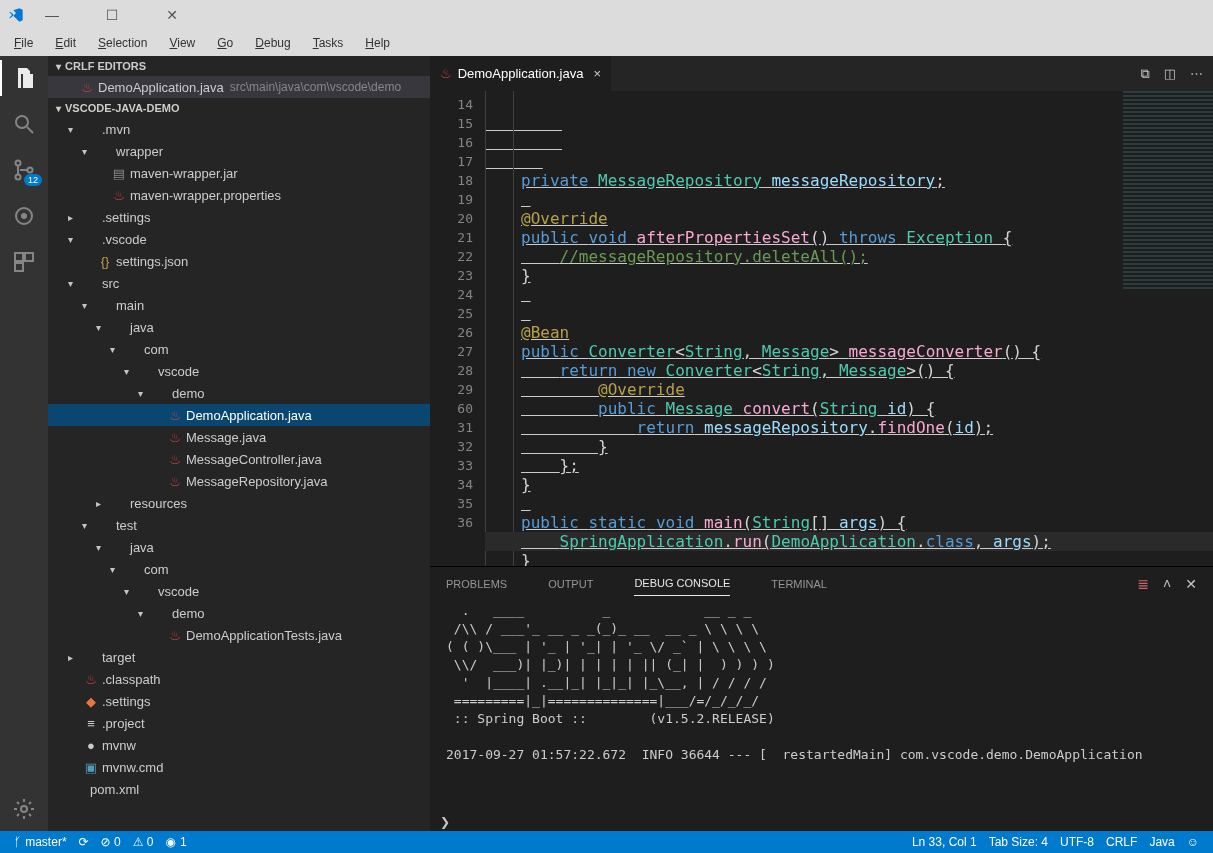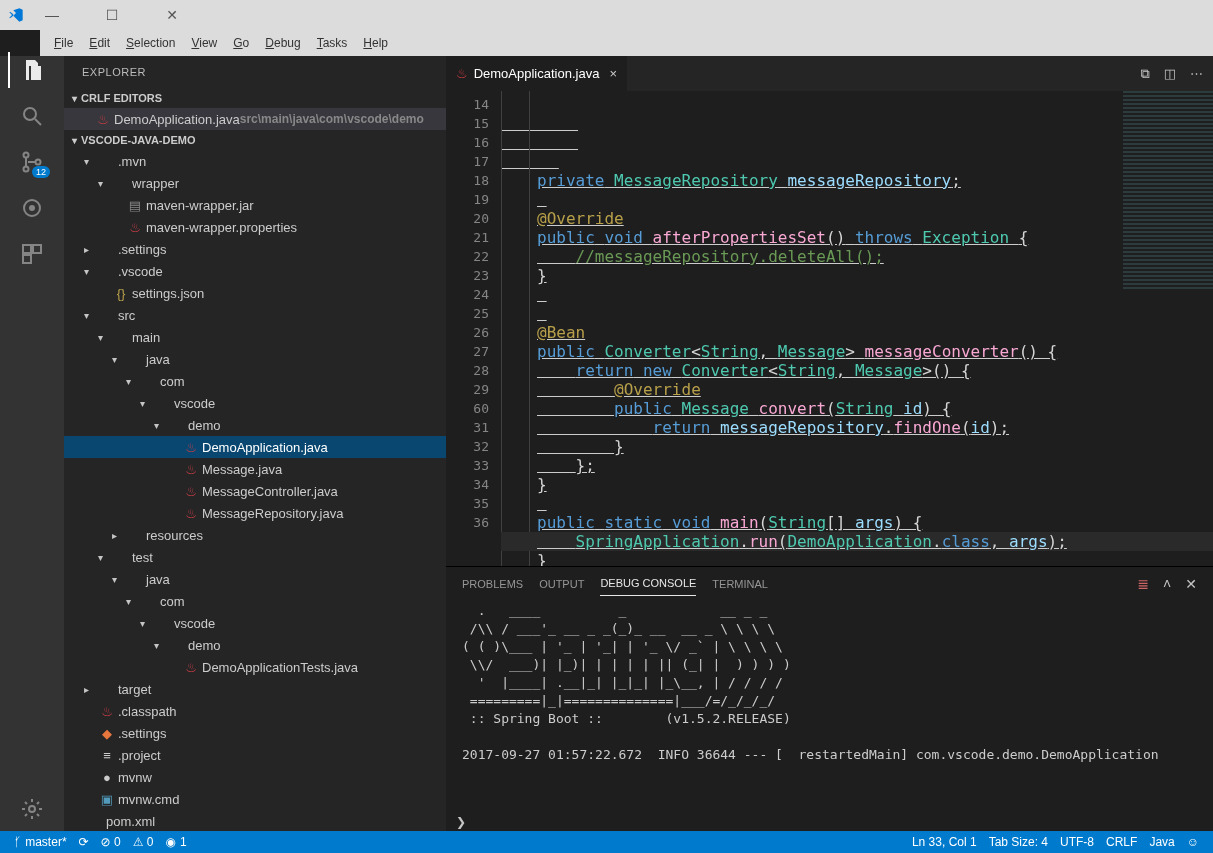--- a/index.html
+++ b/index.html
@@ -17,31 +17,31 @@
   display: flex; align-items: center; padding: 0 8px;
   font-size: 12px;
 }
 .titlebar .vs-logo { width: 16px; height: 16px; margin-right: 8px; }
 .titlebar .title { flex: 1; }
 .titlebar .win-controls { display: flex; gap: 20px; font-size: 14px; color: #555; }
 .win-btn { width: 40px; text-align: center; cursor: pointer; }
 .menubar {
   height: 26px; background: #dcdcdc; color: #333;
   display: flex; align-items: center; padding: 0 6px;
-  font-size: 12px; gap: 0; margin-left: 40px;
+  font-size: 12px; gap: 6px;
 }
 .menubar .menu-item { padding: 4px 8px; cursor: pointer; }
 .menu-u { text-decoration: underline; }
 .main {
   flex: 1; display: flex; min-height: 0;
 }
 .activitybar {
-  width: 64px; background: #333333;
+  width: 48px; background: #333333;
   display: flex; flex-direction: column; align-items: center;
-  gap: 18px;
+  padding-top: 8px; gap: 18px;
 }
 .activity-icon {
   width: 28px; height: 28px; display:flex; align-items:center; justify-content:center;
   color: #858585; cursor: pointer; font-size: 22px;
   position: relative;
 }
 .activity-icon.active { color: #ffffff; }
 .activity-icon.active::before {
   content:""; position:absolute; left:-10px; top:-4px; bottom:-4px; width:2px; background:#fff;
 }
@@ -68,21 +68,21 @@
 .tree { flex: 1; overflow: auto; }
 .tree-row {
   display:flex; align-items:center; height:22px; padding-left: 8px;
   cursor: pointer; color:#cccccc; white-space: nowrap;
 }
 .tree-row.selected { background:#094771; color:#ffffff; }
 .tree-row.active-file { background:#37373d; }
 .tree-row .chev { width:14px; font-size:10px; color:#c5c5c5; }
 .tree-row .ico { width:18px; text-align:center; margin-right:2px; }
 .tree-row .lbl { }
-.tree-row .hint { color:#888888; font-size:12px;font-weight:bold; }
+.tree-row .hint { color:#888888; margin-left: 6px; font-size:12px; }
 .ico-java { color:#cc3e44; }
 .ico-folder { color:#c09553; }
 .ico-json { color:#b8a04a; }
 .ico-jar { color:#888; }
 .ico-xml { color:#e8773e; }
 .ico-git { color:#e8773e; }
 .ico-cmd { color:#519aba; }
 .editor-area {
   flex: 1; display:flex; flex-direction:column; background:#1e1e1e; min-width:0;
 }
@@ -117,21 +117,21 @@
 .id { color:#9cdcfe; } .pl { color:#d4d4d4; }
 .minimap {
   position:absolute; right:0; top:0; width:90px; height:200px;
   background: repeating-linear-gradient(#3a5a5a 0 2px, transparent 2px 4px);
   opacity: 0.5;
 }
 .panel {
   height: 265px; border-top:1px solid #000; display:flex; flex-direction:column;
 }
 .panel-tabs {
-  display:flex; align-items:center; padding: 4px 16px 0; gap: 16px;
+  display:flex; align-items:center; padding: 4px 16px 0; gap: 41px;
   color:#969696; font-size:11px;
 }
 .panel-tab { padding: 6px 0; cursor:pointer; }
 .panel-tab.active { color:#e7e7e7; border-bottom:1px solid #e7e7e7; }
 .panel-actions { margin-left:auto; display:flex; gap:14px; font-size:14px; color:#c5c5c5;}
 .panel-actions span { cursor:pointer; }
 .panel-body {
   flex:1; overflow:auto; padding: 6px 16px;
   font-family: Consolas, monospace; font-size:13px; line-height:18px;
   color:#cccccc; white-space:pre;
@@ -209,21 +209,20 @@
     </div>
     <div class="activity-icon activity-bottom">
       <svg width="24" height="24" viewBox="0 0 24 24">
           <circle cx="12" cy="12" r="3" fill="none" stroke="currentColor" stroke-width="2"></circle>
           <path d="M12 2v3M12 19v3M2 12h3M19 12h3M5 5l2 2M17 17l2 2M5 19l2-2M17 7l2-2" stroke="currentColor" stroke-width="2"></path>
         </svg>
     </div>
   </div>
 
   <div class="sidebar">
-    <div class="sidebar-title">EXPLORER</div>
     <div class="section-hdr">
       <span class="chev">▾</span>
         <span>CRLF EDITORS</span>
     </div>
     <div class="tree-row active-file" style="padding-left:30px">
       <span class="ico ico-java">♨</span>
       <span class="lbl">DemoApplication.java</span>
       <span class="hint">src\main\java\com\vscode\demo</span>
     </div>
     <div class="section-hdr">

